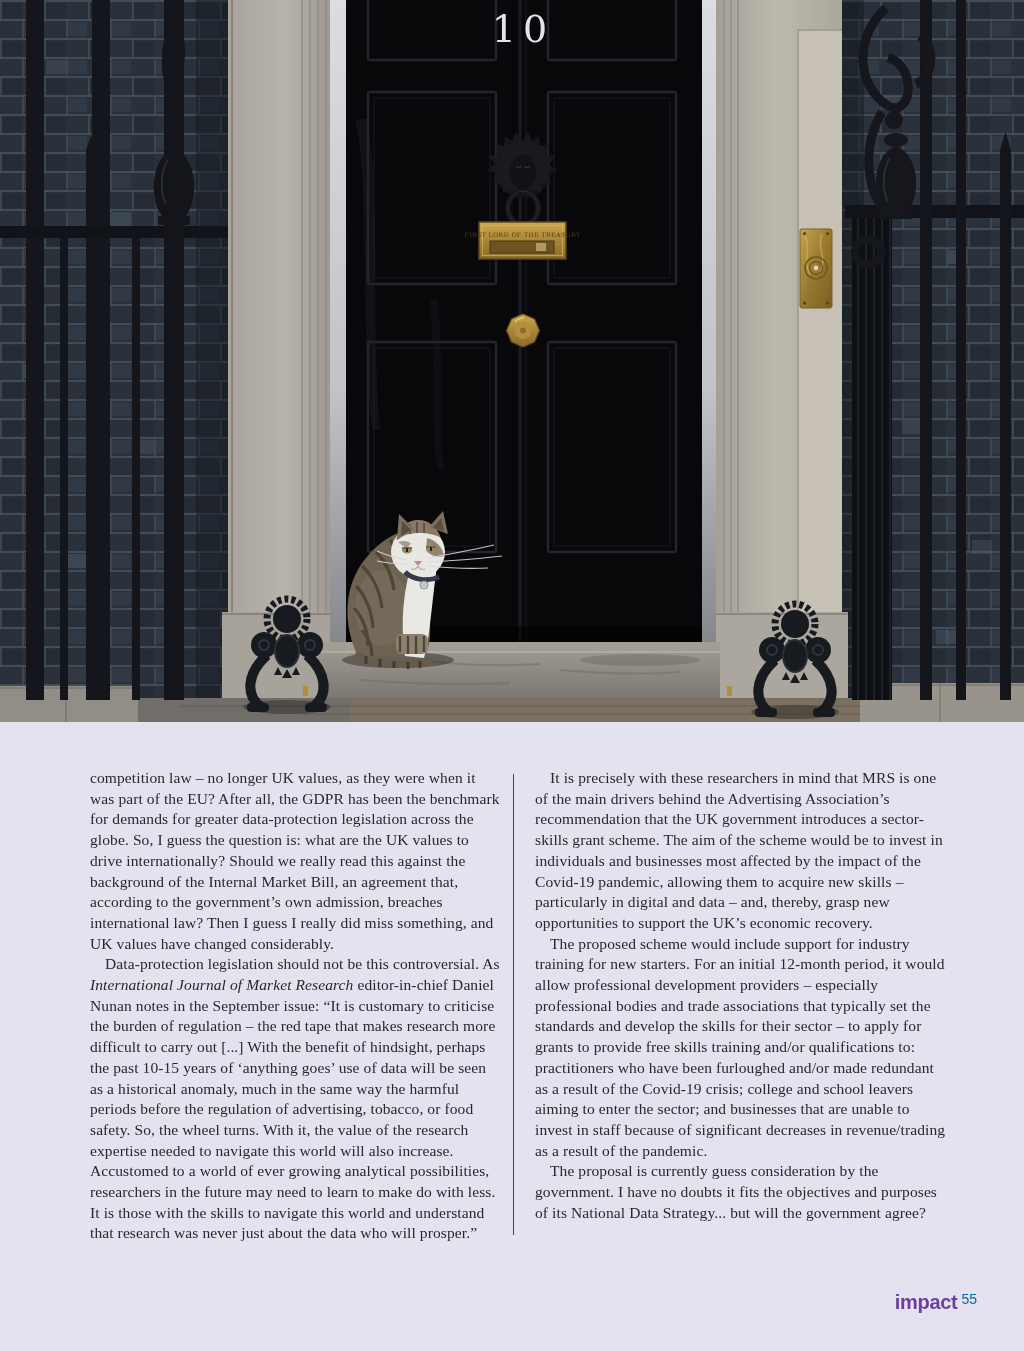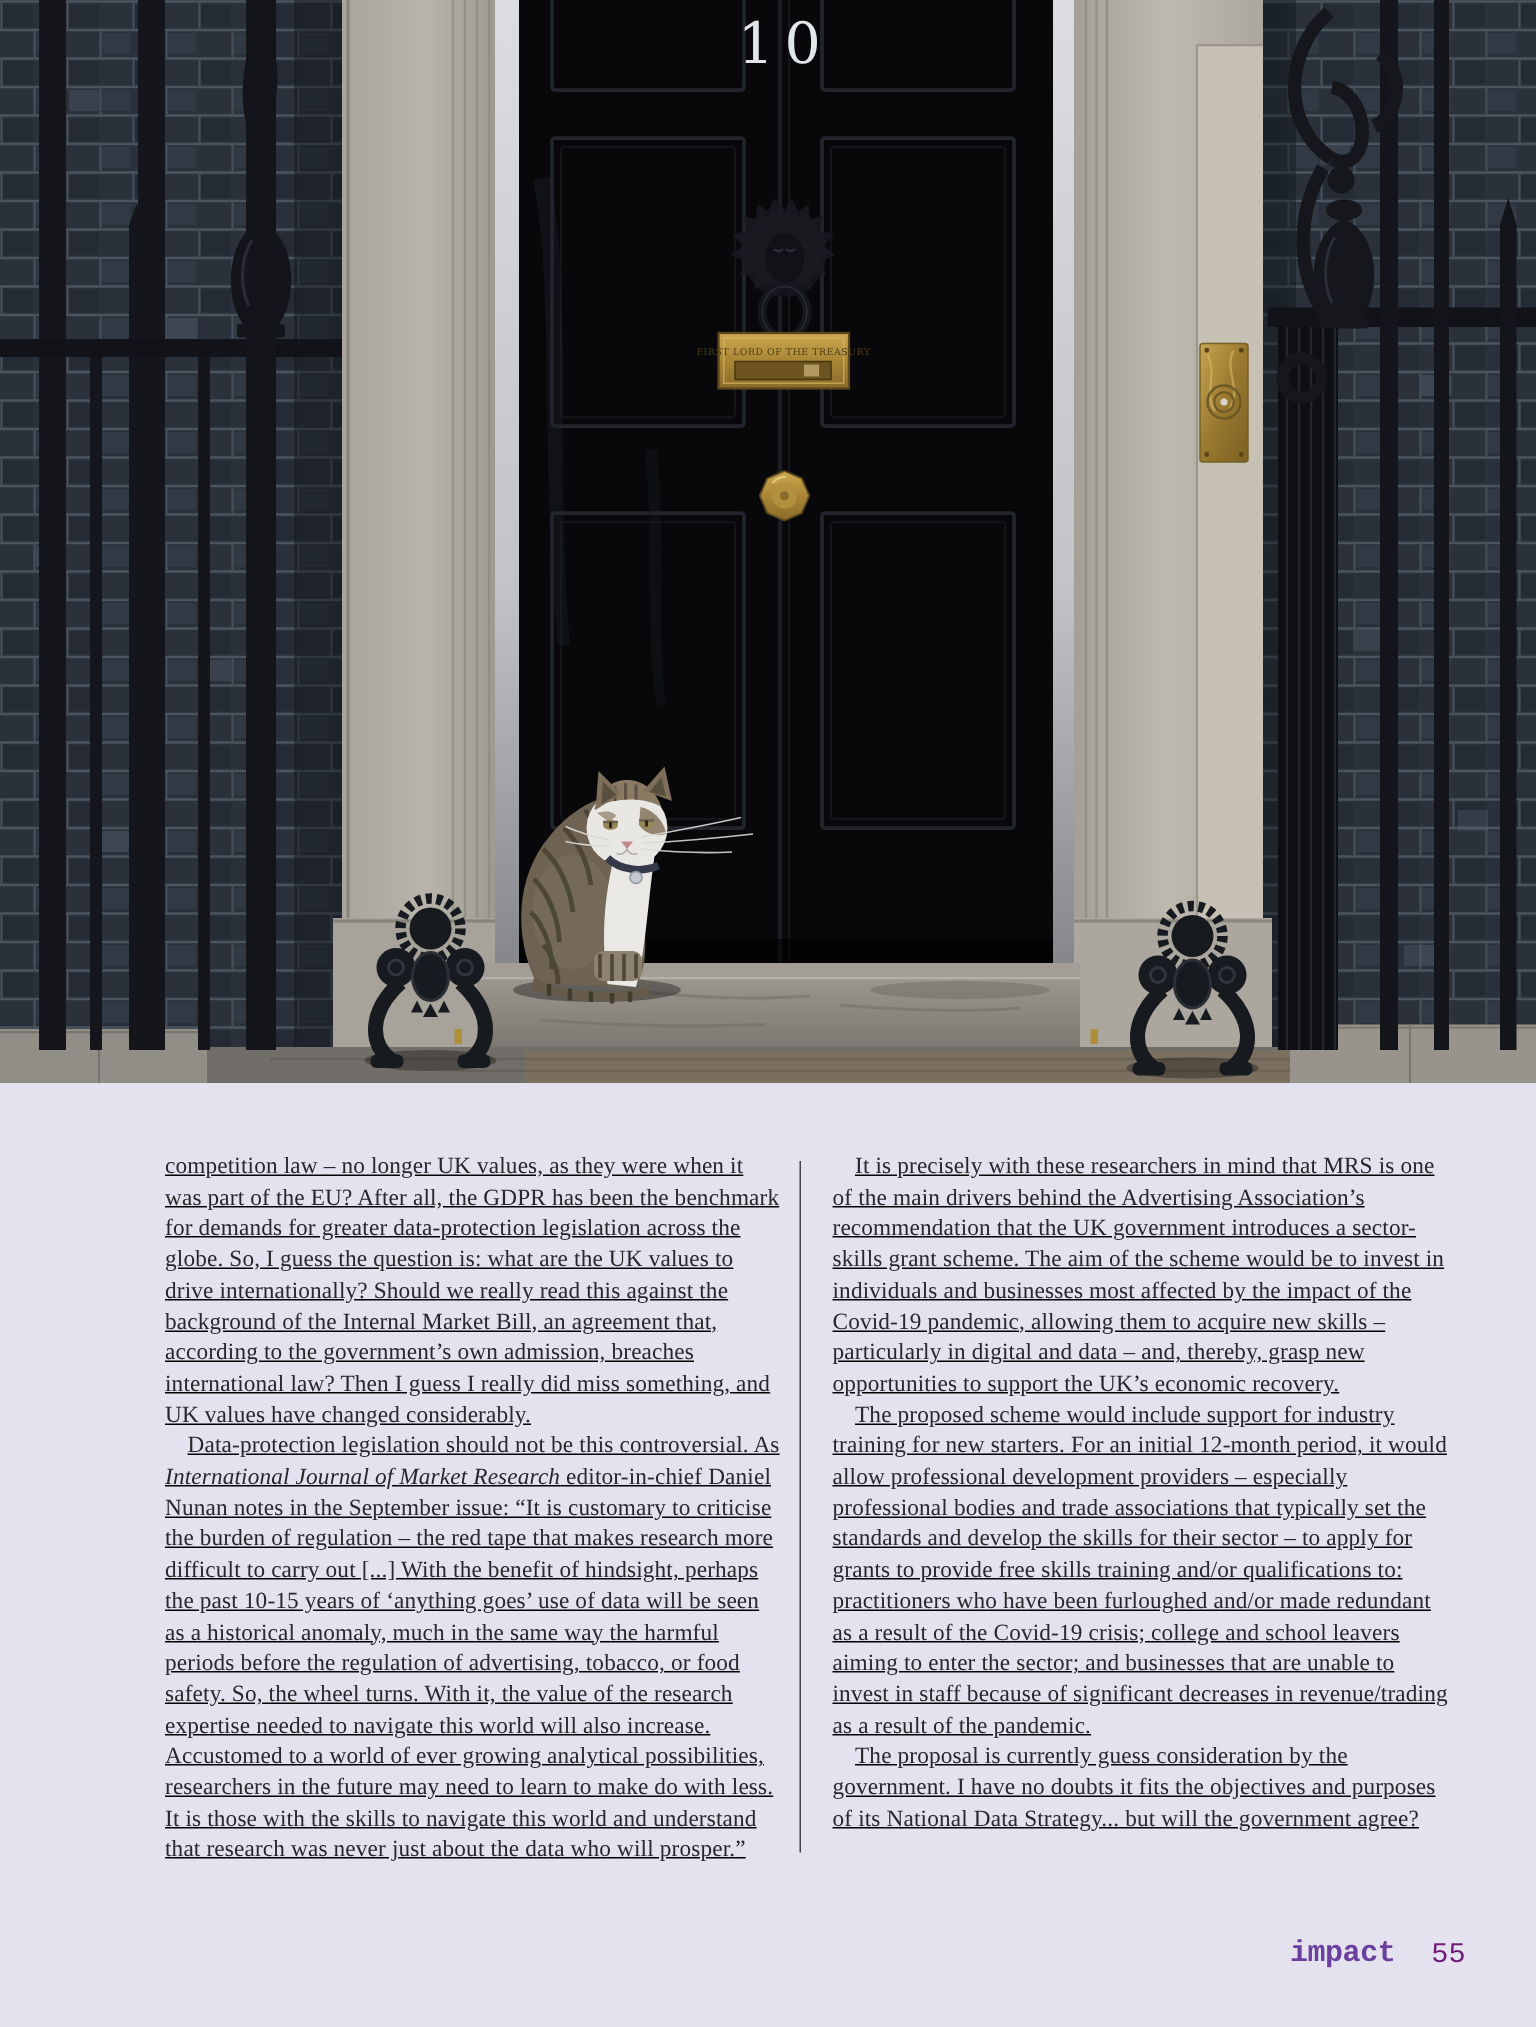--- a/index.html
+++ b/index.html
@@ -2,38 +2,38 @@
 <html><head>
 <meta charset="utf-8">
 <style>
   html,body{margin:0;padding:0;}
   body{
     position:relative;width:1024px;height:1351px;overflow:hidden;
     background:#e4e2ef;font-family:"Liberation Serif", serif;
   }
   .photo-wrap{position:absolute;top:0;left:0;width:932px;height:722px;}
   .columns{
-    position:absolute;top:768px;left:110px;
-    display:grid;grid-template-columns:412px 11px 1px 21px 415px;text-decoration:underline;
+    position:absolute;top:768px;left:90px;
+    display:grid;grid-template-columns:412px 11px 1px 21px 415px;
   }
   .col{min-width:0;}
   .divider{width:1px;background:#43434b;margin:6px 0 9px 0;}
   .para{
     margin:0;font-size:15.5px;line-height:20.7px;color:#29272c;
     letter-spacing:0.1px;
   }
   .para.indent{text-indent:15px;}
   .para em{font-style:italic;}
   .footer{
     position:absolute;top:1291px;right:47px;
-    display:flex;align-items:center;gap:24px;
-    font-family:Liberation Mono, monospace;
+    display:flex;align-items:flex-start;gap:4px;
+    font-family:Liberation Sans, sans-serif;
   }
   .brand{font-weight:bold;font-size:20px;letter-spacing:-0.3px;color:#6b3f9d;}
-  .pagenum{font-size:19px;color:#701a75;}
+  .pagenum{font-size:14px;color:#0369a1;}
   svg text{user-select:none;}
 </style>
 </head>
 <body>
 
 <div class="photo-wrap">
 <svg width="1024" height="722" viewBox="0 0 1024 722">
   <defs>
     <pattern id="brick" width="44" height="38" patternUnits="userSpaceOnUse">
       <rect width="44" height="38" fill="#2a313b"></rect>

